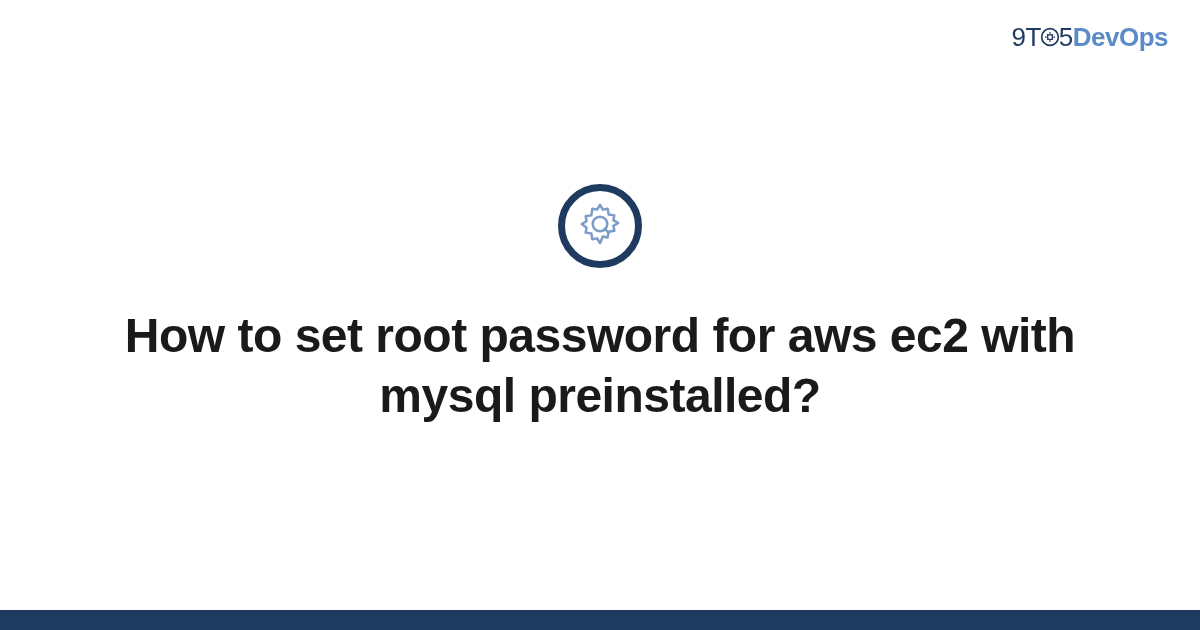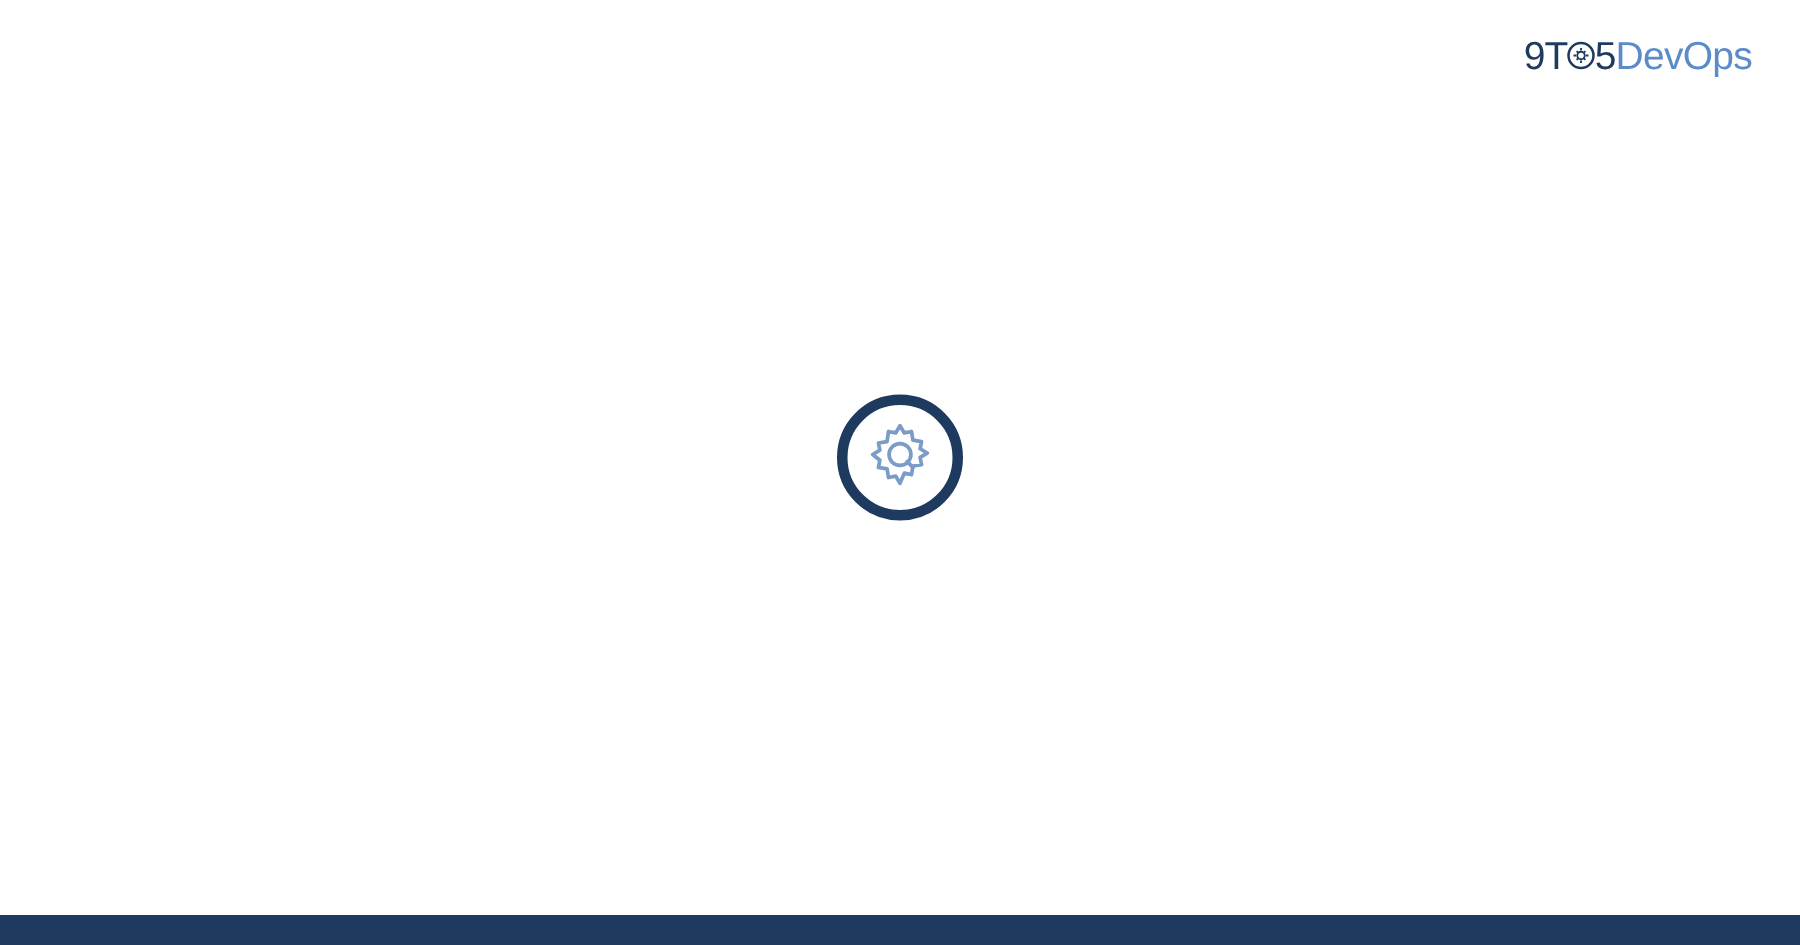--- a/index.html
+++ b/index.html
@@ -36,21 +36,21 @@
       margin: 0 -1px;
       position: relative;
       top: -2px;
     }
     .logo-5 {
       color: #1e3a5f;
       font-weight: 500;
     }
     .logo-devops {
       color: #5b8bc9;
-      font-weight: 400;
+      font-weight: 700;
     }
     .content {
       position: absolute;
       top: 0;
       left: 0;
       width: 100%;
       height: 610px;
       display: flex;
       flex-direction: column;
       align-items: center;
@@ -102,15 +102,16 @@
 <div class="content">
   <div class="icon-circle">
     <span>
       <svg width="46" height="46" viewBox="0 0 24 24" fill="none">
         <path d="M12 2l1.5 2.5L16 4l.5 3 3 .5-.5 2.5 2.5 1.5-2.5 1.5.5 2.5-3 .5-.5 3-2.5-.5L12 22l-1.5-2.5L8 20l-.5-3-3-.5.5-2.5L2.5 12 5 10.5 4.5 8l3-.5L8 4l2.5.5L12 2z" stroke="#7a9cc6" stroke-width="1.3" fill="none" stroke-linejoin="round"></path>
         <circle cx="12" cy="12" r="3.8" stroke="#7a9cc6" stroke-width="1.3" fill="none"></circle>
         <path d="M14.5 14.5 L16.5 16.5" stroke="#7a9cc6" stroke-width="1.3" stroke-linecap="round"></path>
       </svg>
     </span>
   </div>
+  <h1 class="title">How to set root password for aws ec2 with mysql preinstalled?</h1>
 </div>
 
 <div class="footer-bar"></div>
 
 </body></html>

